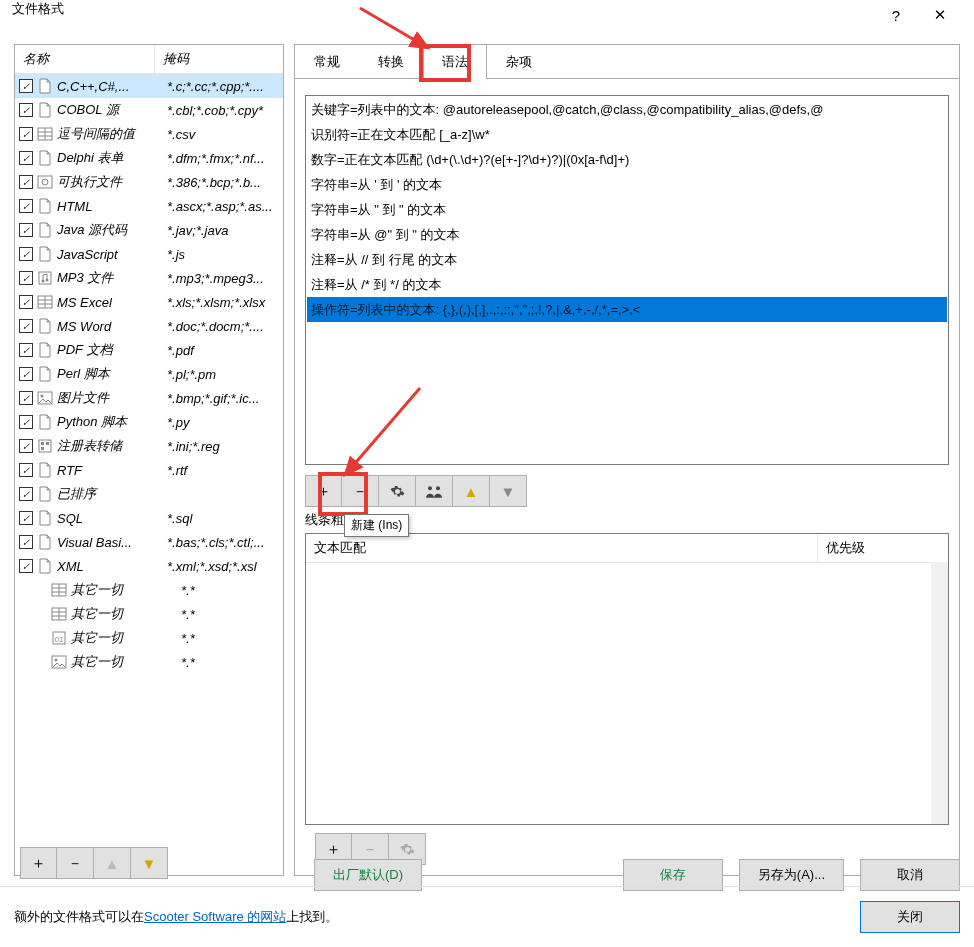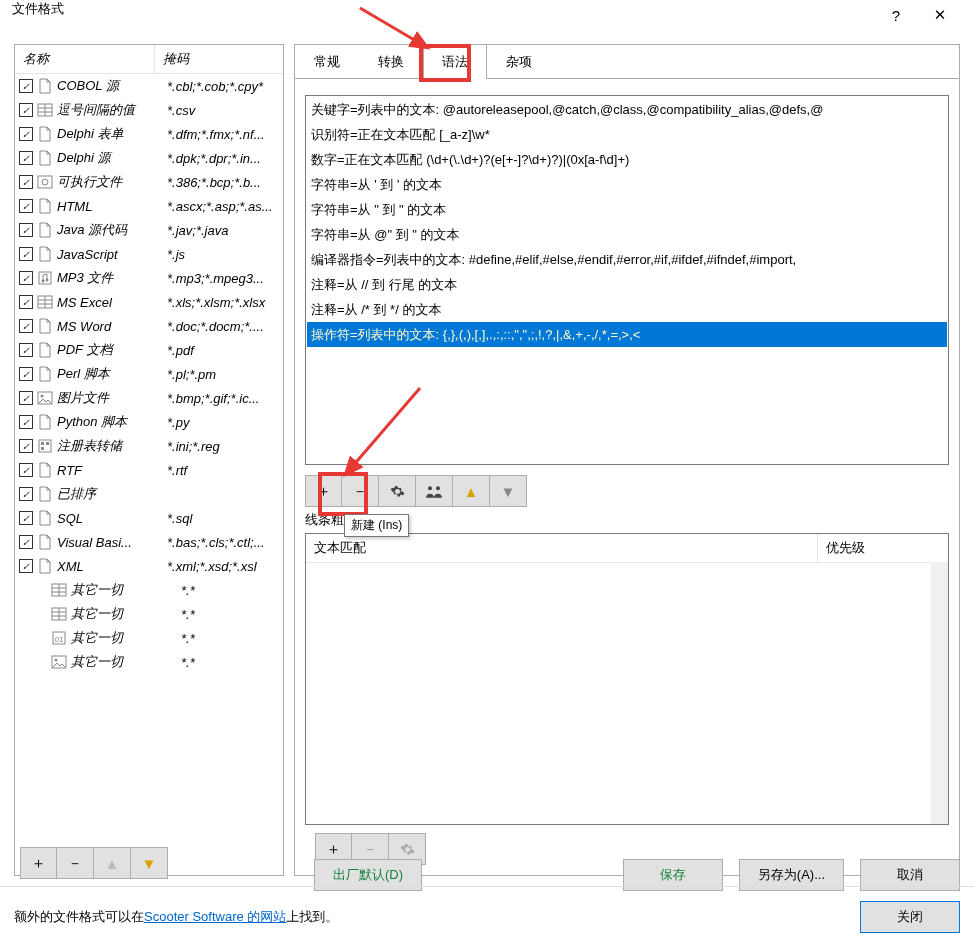--- a/index.html
+++ b/index.html
@@ -23,21 +23,21 @@
 .list-row .fmask { flex:1; overflow:hidden; white-space:nowrap; text-overflow:ellipsis; padding-left:4px;}
 .list-row.indent .chk { visibility:hidden; }
 .list-row.indent .ficon { margin-left:14px;}
 .right-panel { flex:1; border: 1px solid #ababab; display:flex; flex-direction:column; }
 .tabs { display:flex; border-bottom:1px solid #ababab; margin-top:-1px;}
 .tab { padding: 8px 18px; font-size:13px; cursor:pointer; border:1px solid transparent; border-bottom:none; margin-bottom:-1px;}
 .tab.active { border-color:#ababab; background:#fff; }
 .tab-highlight { position:absolute; border:4px solid #e63934; pointer-events:none; }
 .syntax-box { margin: 16px 10px 0 10px; border:1px solid #7a7a7a; height: 370px; overflow:hidden; font-size:13px; line-height:25px; padding:1px;}
 .syntax-line { padding: 0 4px; white-space:nowrap; overflow:hidden; text-overflow:ellipsis;}
-.syntax-line.sel { background:#0078d7; color:#fef9c3; }
+.syntax-line.sel { background:#0078d7; color:#0f172a; }
 .toolbar { margin: 10px 10px 0 10px; display:flex; gap:0;}
 .tbutton { width:37px; height:32px; border:1px solid #adadad; background:#e1e1e1; display:flex; align-items:center; justify-content:center; cursor:pointer; font-size:15px;}
 .tbutton + .tbutton { border-left:none;}
 .tooltip { position:absolute; background:#fff; border:1px solid #767676; padding:2px 6px; font-size:12px; box-shadow:2px 2px 3px rgba(0,0,0,0.2);}
 .line-section { margin:4px 10px 0 10px; flex:1; display:flex; flex-direction:column;}
 .line-label { font-size:13px; margin-bottom:4px;}
 .line-grid { border:1px solid #7a7a7a; flex:1; position:relative;}
 .line-grid-header { display:flex; border-bottom:1px solid #e5e5e5;}
 .line-grid-header .gcol { padding:5px 8px; }
 .gcol-match{ flex:1; border-right:1px solid #e5e5e5;}
@@ -63,20 +63,31 @@
   <div class="tbtn">✕</div>
 </div>
 
 <div class="content">
   <div class="left-panel">
     <div class="list-header">
       <div class="col col-name">名称</div>
       <div class="col col-mask">掩码</div>
     </div>
     <div class="list-body" id="list-body">
+        <div class="list-row selected">
+          <span class="chk checked"></span>
+          <span class="ficon">
+            <svg width="16" height="16" viewBox="0 0 16 16">
+              <path d="M3 1h7l3 3v11H3z" fill="#fff" stroke="#888"></path>
+              <path d="M10 1v3h3" fill="none" stroke="#888"></path>
+            </svg>
+          </span>
+          <span class="fname">C,C++,C#,...</span>
+          <span class="fmask">*.c;*.cc;*.cpp;*....</span>
+        </div>
         <div class="list-row">
           <span class="chk checked"></span>
           <span class="ficon">
             <svg width="16" height="16" viewBox="0 0 16 16">
               <path d="M3 1h7l3 3v11H3z" fill="#fff" stroke="#888"></path>
               <path d="M10 1v3h3" fill="none" stroke="#888"></path>
             </svg>
           </span>
           <span class="fname">COBOL 源</span>
           <span class="fmask">*.cbl;*.cob;*.cpy*</span>
@@ -97,31 +108,20 @@
         <div class="list-row">
           <span class="chk checked"></span>
           <span class="ficon">
             <svg width="16" height="16" viewBox="0 0 16 16">
               <path d="M3 1h7l3 3v11H3z" fill="#fff" stroke="#888"></path>
               <path d="M10 1v3h3" fill="none" stroke="#888"></path>
             </svg>
           </span>
           <span class="fname">Delphi 表单</span>
           <span class="fmask">*.dfm;*.fmx;*.nf...</span>
-        </div>
-        <div class="list-row">
-          <span class="chk checked"></span>
-          <span class="ficon">
-            <svg width="16" height="16" viewBox="0 0 16 16">
-              <path d="M3 1h7l3 3v11H3z" fill="#fff" stroke="#888"></path>
-              <path d="M10 1v3h3" fill="none" stroke="#888"></path>
-            </svg>
-          </span>
-          <span class="fname">Delphi 源</span>
-          <span class="fmask">*.dpk;*.dpr;*.in...</span>
         </div>
         <div class="list-row">
           <span class="chk checked"></span>
           <span class="ficon">
             <svg width="16" height="16" viewBox="0 0 16 16">
               <rect x="1" y="2" width="14" height="12" fill="#fff" stroke="#888"></rect>
               <circle cx="8" cy="8" r="3" fill="none" stroke="#888"></circle>
             </svg>
           </span>
           <span class="fname">可执行文件</span>
@@ -369,21 +369,20 @@
         <div class="tab active">语法</div>
         <div class="tab">杂项</div>
       </div>
     <div class="syntax-box" id="syntax-box">
         <div class="syntax-line">关键字=列表中的文本: @autoreleasepool,@catch,@class,@compatibility_alias,@defs,@</div>
         <div class="syntax-line">识别符=正在文本匹配 [_a-z]\w*</div>
         <div class="syntax-line">数字=正在文本匹配 (\d+(\.\d+)?(e[+-]?\d+)?)|(0x[a-f\d]+)</div>
         <div class="syntax-line">字符串=从 ' 到 ' 的文本</div>
         <div class="syntax-line">字符串=从 " 到 " 的文本</div>
         <div class="syntax-line">字符串=从 @" 到 " 的文本</div>
-        <div class="syntax-line">编译器指令=列表中的文本: #define,#elif,#else,#endif,#error,#if,#ifdef,#ifndef,#import,</div>
         <div class="syntax-line">注释=从 // 到 行尾 的文本</div>
         <div class="syntax-line">注释=从 /* 到 */ 的文本</div>
         <div class="syntax-line sel">操作符=列表中的文本: {,},(,),[,],.,:,::,",",;,!,?,|,&amp;,+,-,/,*,=,&gt;,&lt;</div>
       </div>
     <div class="toolbar" style="position:relative;">
       <div class="tbutton">＋</div>
       <div class="tbutton">－</div>
       <div class="tbutton">
         <svg width="15" height="15" viewBox="0 0 24 24">
             <path fill="#444" d="M12 8a4 4 0 100 8 4 4 0 000-8zm9 4a7 7 0 01-.1 1.2l2 1.6-2 3.4-2.4-1a7 7 0 01-2 .1l-.4 2.6h-4l-.4-2.6a7 7 0 01-2-1.2l-2.4 1-2-3.4 2-1.6A7 7 0 013 12a7 7 0 01.1-1.2l-2-1.6 2-3.4 2.4 1a7 7 0 012-1.2L8 3h4l.4 2.6a7 7 0 012 1.2l2.4-1 2 3.4-2 1.6c.1.4.2.8.2 1.2z"></path>

